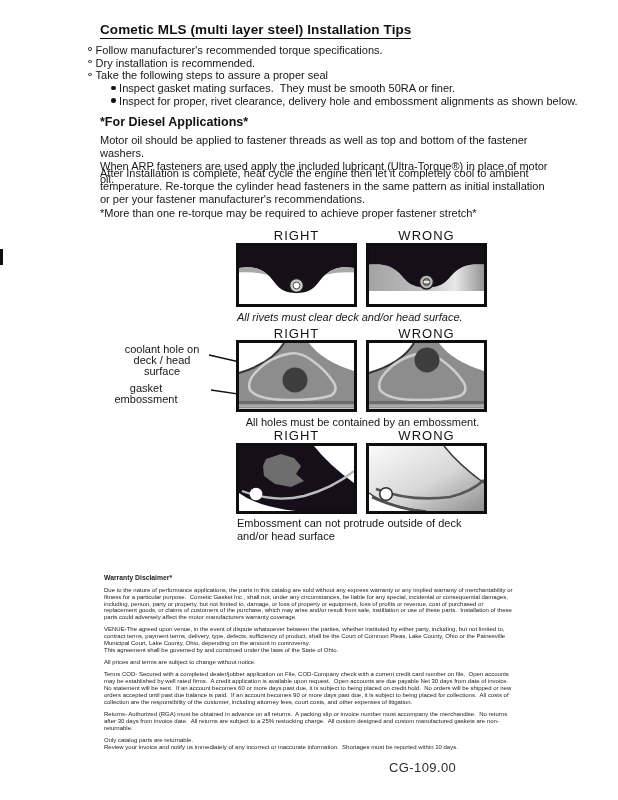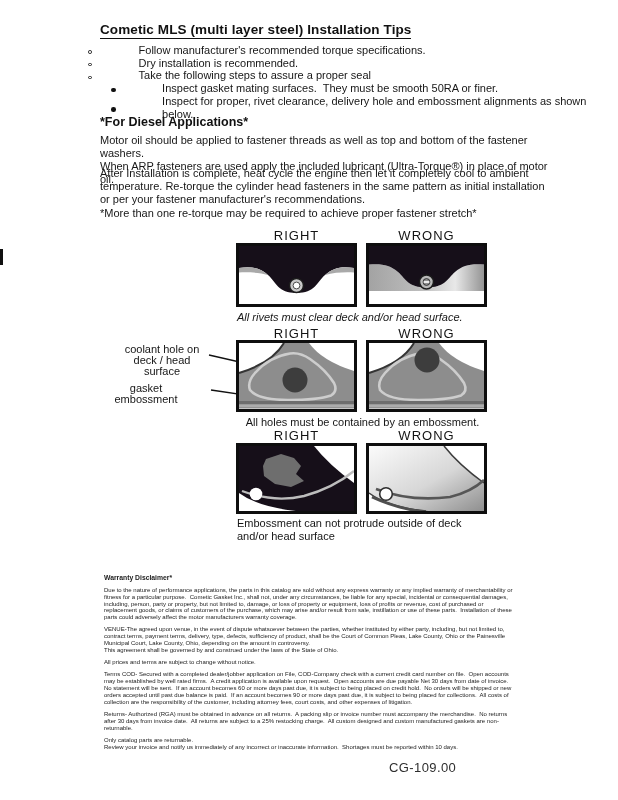--- a/index.html
+++ b/index.html
@@ -11,21 +11,21 @@
   }
   .edge-mark{ position:absolute; left:0; top:249px; width:3px; height:16px; background:#101010; }
 
   .title{
     position:absolute; left:100px; top:22px;
     font-size:13.5px; font-weight:bold; color:#111;
     border-bottom:1.6px solid #111; padding-bottom:1px; letter-spacing:0.1px;
   }
 
   .bullets{ position:absolute; left:88px; top:44px; list-style:none; font-size:11px; color:#161616; }
-  .b{ display:flex; line-height:12.7px; align-items:center;gap:43px; }
+  .b{ display:flex; line-height:12.7px; align-items:flex-start; }
   .b.l2{ padding-left:23px; }
   .m1{ flex:none; width:3.6px; height:3.6px; border:1px solid #222; border-radius:50%; margin:3.2px 4px 0 0; }
   .m2{ flex:none; width:4.6px; height:4.6px; background:#111; border-radius:50%; margin:3.4px 3.5px 0 0; }
   .pre{ white-space:pre-wrap; }
 
   .diesel-h{ position:absolute; left:100px; top:115px; font-size:12.5px; font-weight:bold; color:#111; }
   .bodytext{ position:absolute; left:100px; width:452px; font-size:11px; line-height:13px; color:#161616; white-space:pre-line; }
   .p1{ top:134px; } .p2{ top:167px; } .p3{ top:207px; }
 
   .dlabel{ position:absolute; width:121px; text-align:center; font-size:13px; letter-spacing:1px; color:#141414; }

